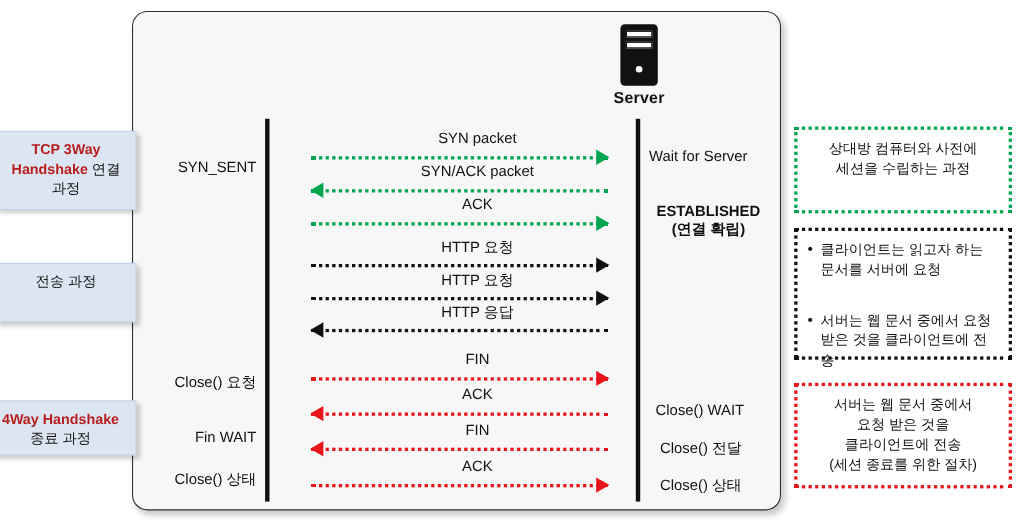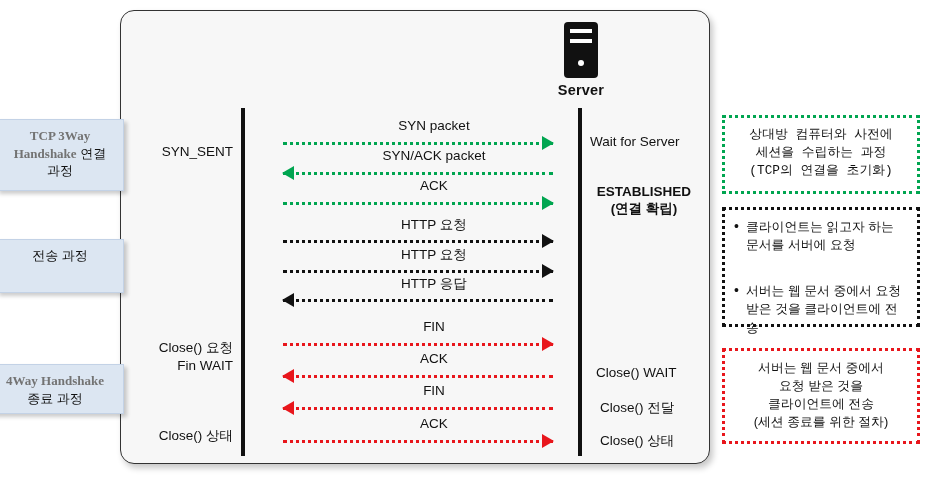--- a/index.html
+++ b/index.html
@@ -78,29 +78,29 @@
   .state.cli{text-align:right;}
   .state.srv{text-align:left;}
 
   
   .phase{
     position:absolute;background:#dce6f2;border:1px solid #c3d2e6;
     box-shadow:3px 3px 4px rgba(0,0,0,.2);
     text-align:center;font-size:13px;line-height:1.35;color:#111;
     padding:7px 4px;box-sizing:border-box;
   }
-  .phase b{color:#737373;font-family:Liberation Serif, serif;}
+  .phase b{color:#b91c1c;}
 
   
   .note{
     position:absolute;box-sizing:border-box;background:#fff;
     font-size:12.8px;line-height:1.42;color:#111;text-align:center;
     padding:8px 6px;
   }
-  .note.green{border:3px dotted #00a550;font-family:Liberation Mono, monospace;}
+  .note.green{border:3px dotted #00a550;}
   .note.black{border:3px dotted #111;text-align:left;padding:8px 8px;}
   .note.red{border:3px dotted #e8161c;}
   .note.black ul{margin:0;padding:0;list-style:none;}
   .note.black li{position:relative;padding-left:13px;margin-bottom:7px;}
   .note.black li:last-child{margin-bottom:0;margin-top:28px;}
   .note.black li:before{content:"•";position:absolute;left:1px;top:-1px;font-size:14px;}
 </style>
 </head>
 <body>
 
@@ -176,21 +176,21 @@
   </div>
 
   <div class="msg r right" style="left:283px;top:440px;width:270px;">
     <div class="cap">ACK</div>
     <div class="line"></div>
       <div class="head"></div>
   </div>
 
   <div class="state cli" style="left:130px;top:144px;width:103px;">SYN_SENT</div>
   <div class="state cli" style="left:128px;top:340px;width:105px;">Close() 요청</div>
-  <div class="state cli" style="left:128px;top:358px;width:105px;text-align:right;">Fin WAIT</div>
+  <div class="state cli" style="left:128px;top:390px;width:105px;text-align:right;">Fin WAIT</div>
   <div class="state cli" style="left:128px;top:428px;width:105px;">Close() 상태</div>
 
   <div class="state srv" style="left:590px;top:134px;">Wait for Server</div>
   <div class="state srv" style="left:588px;top:184px;width:112px;text-align:center;font-weight:bold;">
     <div>ESTABLISHED</div>
     <div>(연결 확립)</div>
   </div>
   <div class="state srv" style="left:596px;top:365px;">Close() WAIT</div>
   <div class="state srv" style="left:600px;top:400px;">Close() 전달</div>
   <div class="state srv" style="left:600px;top:433px;">Close() 상태</div>
@@ -206,21 +206,20 @@
   </div>
 
   <div class="phase" style="left:-14px;top:364px;width:138px;height:50px;">
     <div><b>4Way Handshake</b></div>
     <div>종료 과정</div>
   </div>
 
   <div class="note green" style="left:722px;top:115px;width:198px;height:79px;">
     <div>상대방 컴퓨터와 사전에</div>
     <div>세션을 수립하는 과정</div>
-    <div>(TCP의 연결을 초기화)</div>
   </div>
 
   <div class="note black" style="left:722px;top:207px;width:198px;height:120px;">
     <ul>
       <li>클라이언트는 읽고자 하는 문서를 서버에 요청</li>
       <li>서버는 웹 문서 중에서 요청 받은 것을 클라이언트에 전송</li>
     </ul>
   </div>
 
   <div class="note red" style="left:722px;top:348px;width:198px;height:96px;">

